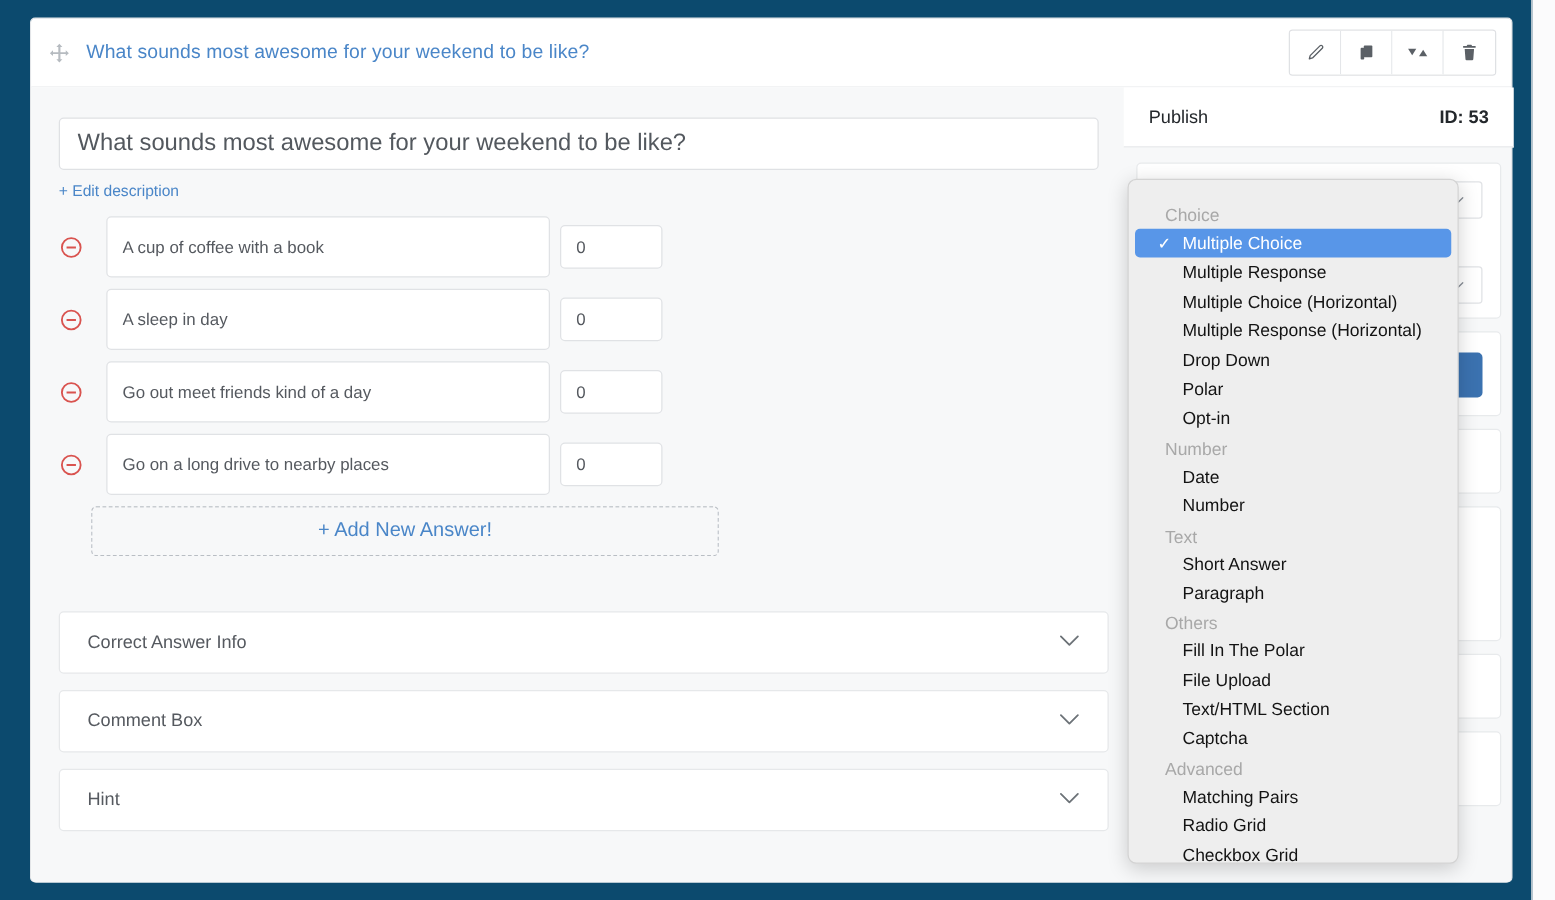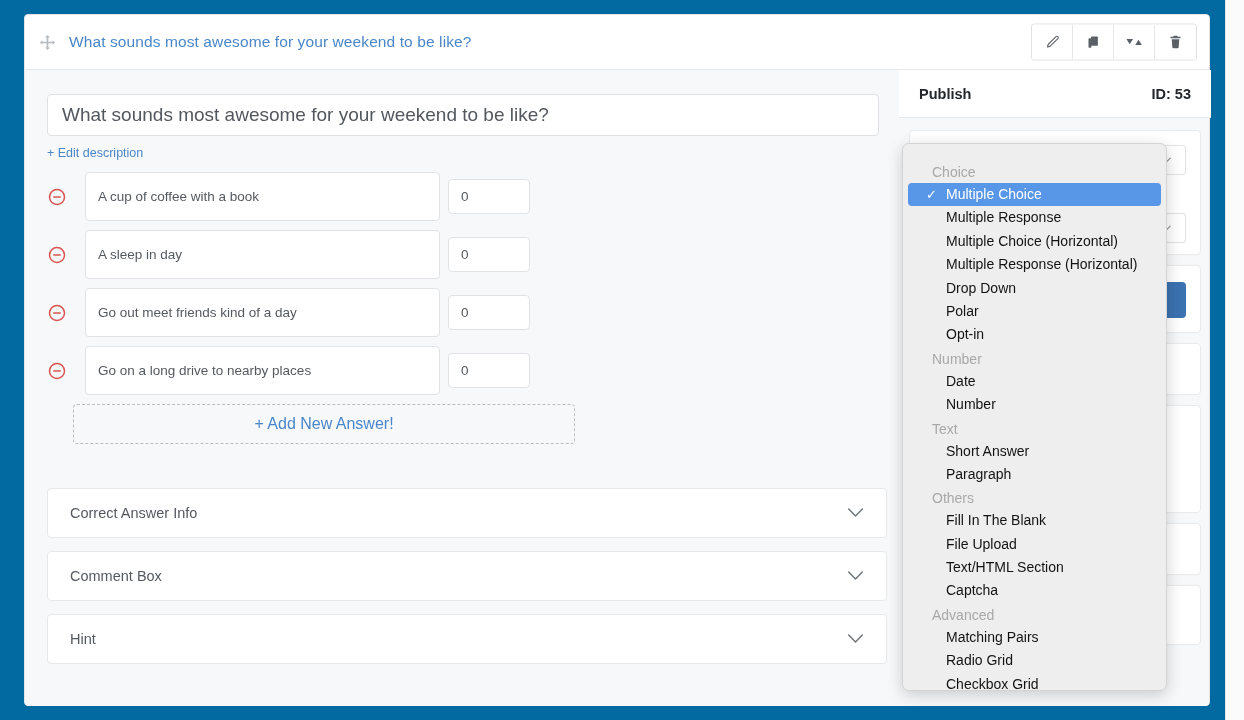--- a/index.html
+++ b/index.html
@@ -5,21 +5,21 @@
   * { box-sizing: border-box; margin: 0; padding: 0; }
   html, body {
     width: 1244px; height: 720px;
     background: #ffffff;
     font-family: "Liberation Sans", sans-serif;
     overflow: hidden;
   }
   .page {
     position: relative;
     width: 1244px; height: 720px;
-    background: #0369a1;
+    background: #0c4a6e;
   }
   
   .page-divider {
     position: absolute; top: 0; left: 1225px;
     width: 1px; height: 720px; background: #e6e7e9;
   }
   .page-right-gutter {
     position: absolute; top:0; left:1226px; width:18px; height:720px;
     background:#fbfbfc;
   }
@@ -142,21 +142,21 @@
 
   
   .side-top {
     position: absolute; left: 0; top: 0;
     width: 312px; height: 48px;
     background: #fff;
     border-bottom: 1px solid #e6e8ea;
     display: flex; align-items: center; justify-content: space-between;
     padding: 0 20px;
   }
-  .publish-label { font-size: 14.5px; color: #23272b; font-weight: bold; }
+  .publish-label { font-size: 14.5px; color: #23272b; font-weight: normal; }
   .id-label { font-size: 14.5px; color: #23272b; font-weight: bold; padding-left: 32px; }
 
   .side-card {
     position: absolute; left: 10px;
     width: 292px;
     background: #fff;
     border: 1px solid #e8eaec; border-radius: 4px;
   }
   .side-field {
     position: absolute; right: 14px;
@@ -390,21 +390,21 @@
 
     <div class="dd-group">Number</div>
     <div class="dd-item">Date</div>
     <div class="dd-item">Number</div>
 
     <div class="dd-group">Text</div>
     <div class="dd-item">Short Answer</div>
     <div class="dd-item">Paragraph</div>
 
     <div class="dd-group">Others</div>
-    <div class="dd-item">Fill In The Blank</div>
+    <div class="dd-item">Fill In The Polar</div>
     <div class="dd-item">File Upload</div>
     <div class="dd-item">Text/HTML Section</div>
     <div class="dd-item">Captcha</div>
 
     <div class="dd-group">Advanced</div>
     <div class="dd-item">Matching Pairs</div>
     <div class="dd-item">Radio Grid</div>
     <div class="dd-item">Checkbox Grid</div>
 
   </div>

